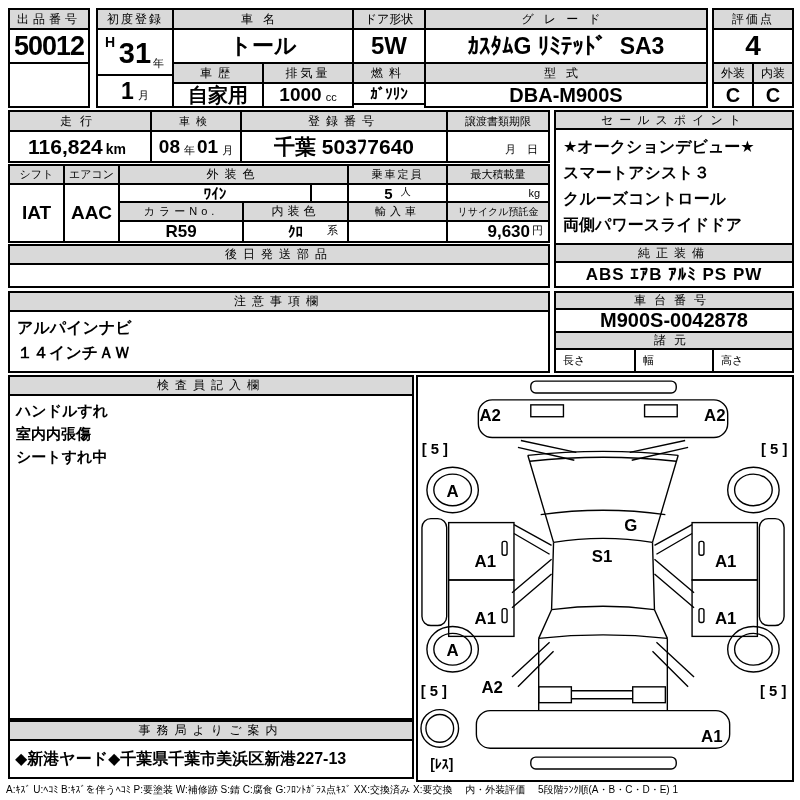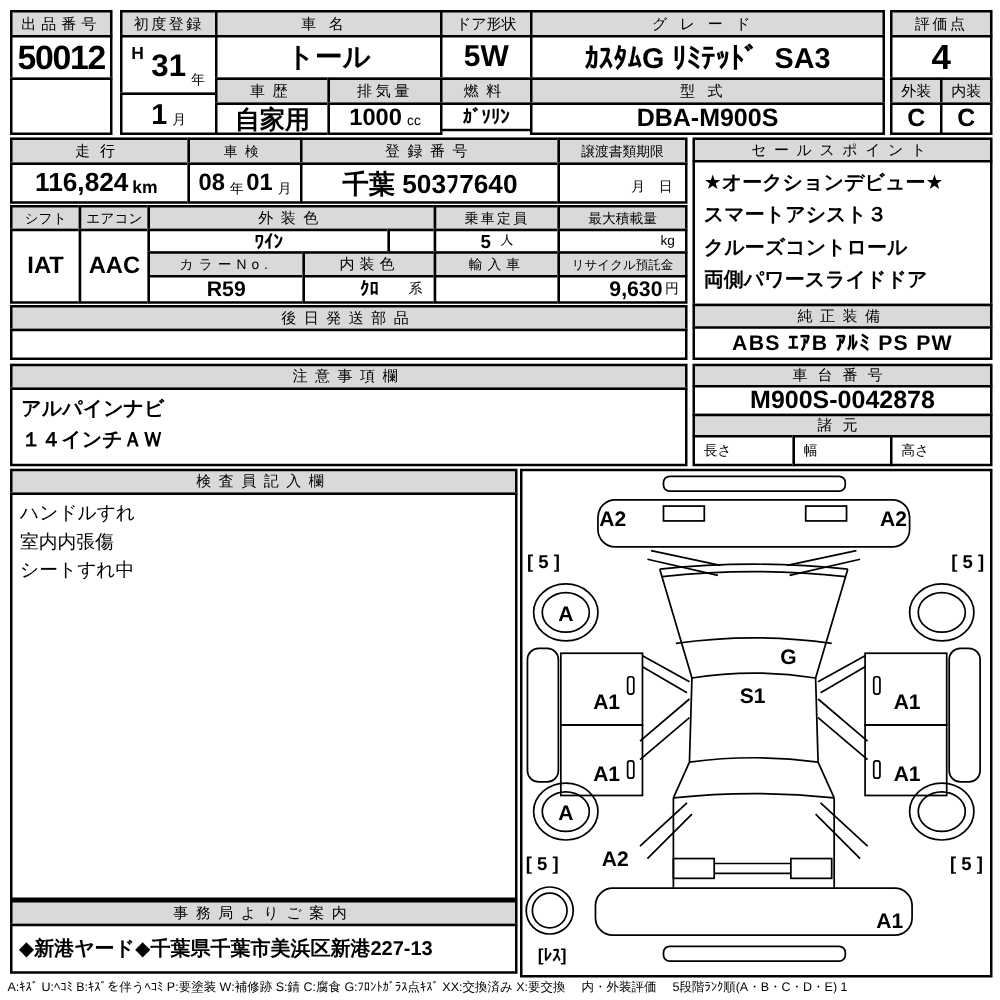--- a/index.html
+++ b/index.html
@@ -21,21 +21,21 @@
 </head>
 <body>
 
 <div class="c g" style="left:8px;top:8px;width:82px;height:22px;font-size:12px;letter-spacing:4px">出品番号</div>
 <div class="c b" style="left:8px;top:28px;width:82px;height:36px;font-size:27px;letter-spacing:-1px">50012</div>
 <div class="c" style="left:8px;top:62px;width:82px;height:46px"></div>
 
 <div class="c g" style="left:96px;top:8px;width:78px;height:22px;font-size:12px;letter-spacing:2px">初度登録</div>
 <div class="c" style="left:96px;top:28px;width:78px;height:48px">
   <span class="b" style="position:absolute;left:7px;top:4px;font-size:14px">H</span>
-  <span class="b" style="font-size:25px;margin-top:2px">31</span>
+  <span class="b" style="font-size:29px;margin-top:2px">31</span>
   <span style="position:absolute;right:8px;bottom:3px;font-size:11px">年</span>
 </div>
 <div class="c" style="left:96px;top:74px;width:78px;height:34px">
   <span class="b" style="font-size:23px">1</span>
   <span class="u">月</span>
 </div>
 
 <div class="c g" style="left:172px;top:8px;width:182px;height:22px;font-size:12px;letter-spacing:10px">車名</div>
 <div class="c b" style="left:172px;top:28px;width:182px;height:36px;font-size:22px">トール</div>
 
@@ -136,21 +136,21 @@
 </div>
 
 <div class="c g" style="left:554px;top:291px;width:240px;height:19px;font-size:12px;letter-spacing:8px">車台番号</div>
 <div class="c b" style="left:554px;top:308px;width:240px;height:25px;font-size:20px">M900S-0042878</div>
 <div class="c g" style="left:554px;top:331px;width:240px;height:19px;font-size:12px;letter-spacing:8px">諸元</div>
 <div class="c" style="left:554px;top:348px;width:82px;height:25px;justify-content:flex-start;padding-left:7px;font-size:11px">長さ</div>
 <div class="c" style="left:634px;top:348px;width:80px;height:25px;justify-content:flex-start;padding-left:7px;font-size:11px">幅</div>
 <div class="c" style="left:712px;top:348px;width:82px;height:25px;justify-content:flex-start;padding-left:7px;font-size:11px">高さ</div>
 
 <div class="c g" style="left:8px;top:375px;width:406px;height:21px;font-size:12px;letter-spacing:6px">検査員記入欄</div>
-<div class="c" style="left:8px;top:394px;width:406px;height:326px;display:block;padding:3px 6px;font-size:15px;font-weight:normal;line-height:23px">
+<div class="c" style="left:8px;top:394px;width:406px;height:326px;display:block;padding:3px 6px;font-size:15px;font-weight:bold;line-height:23px">
   <div>ハンドルすれ</div>
   <div>室内内張傷</div>
   <div>シートすれ中</div>
 </div>
 
 <div class="c g" style="left:8px;top:720px;width:406px;height:21px;font-size:12px;letter-spacing:6px">事務局よりご案内</div>
 <div class="c b" style="left:8px;top:739px;width:406px;height:40px;justify-content:flex-start;padding-left:5px;font-size:16px">◆新港ヤード◆千葉県千葉市美浜区新港227-13</div>
 
 <div class="c" style="left:416px;top:375px;width:378px;height:407px;padding:0">
 <svg width="374" height="403" viewBox="0 0 378 407" xmlns="http://www.w3.org/2000/svg">

